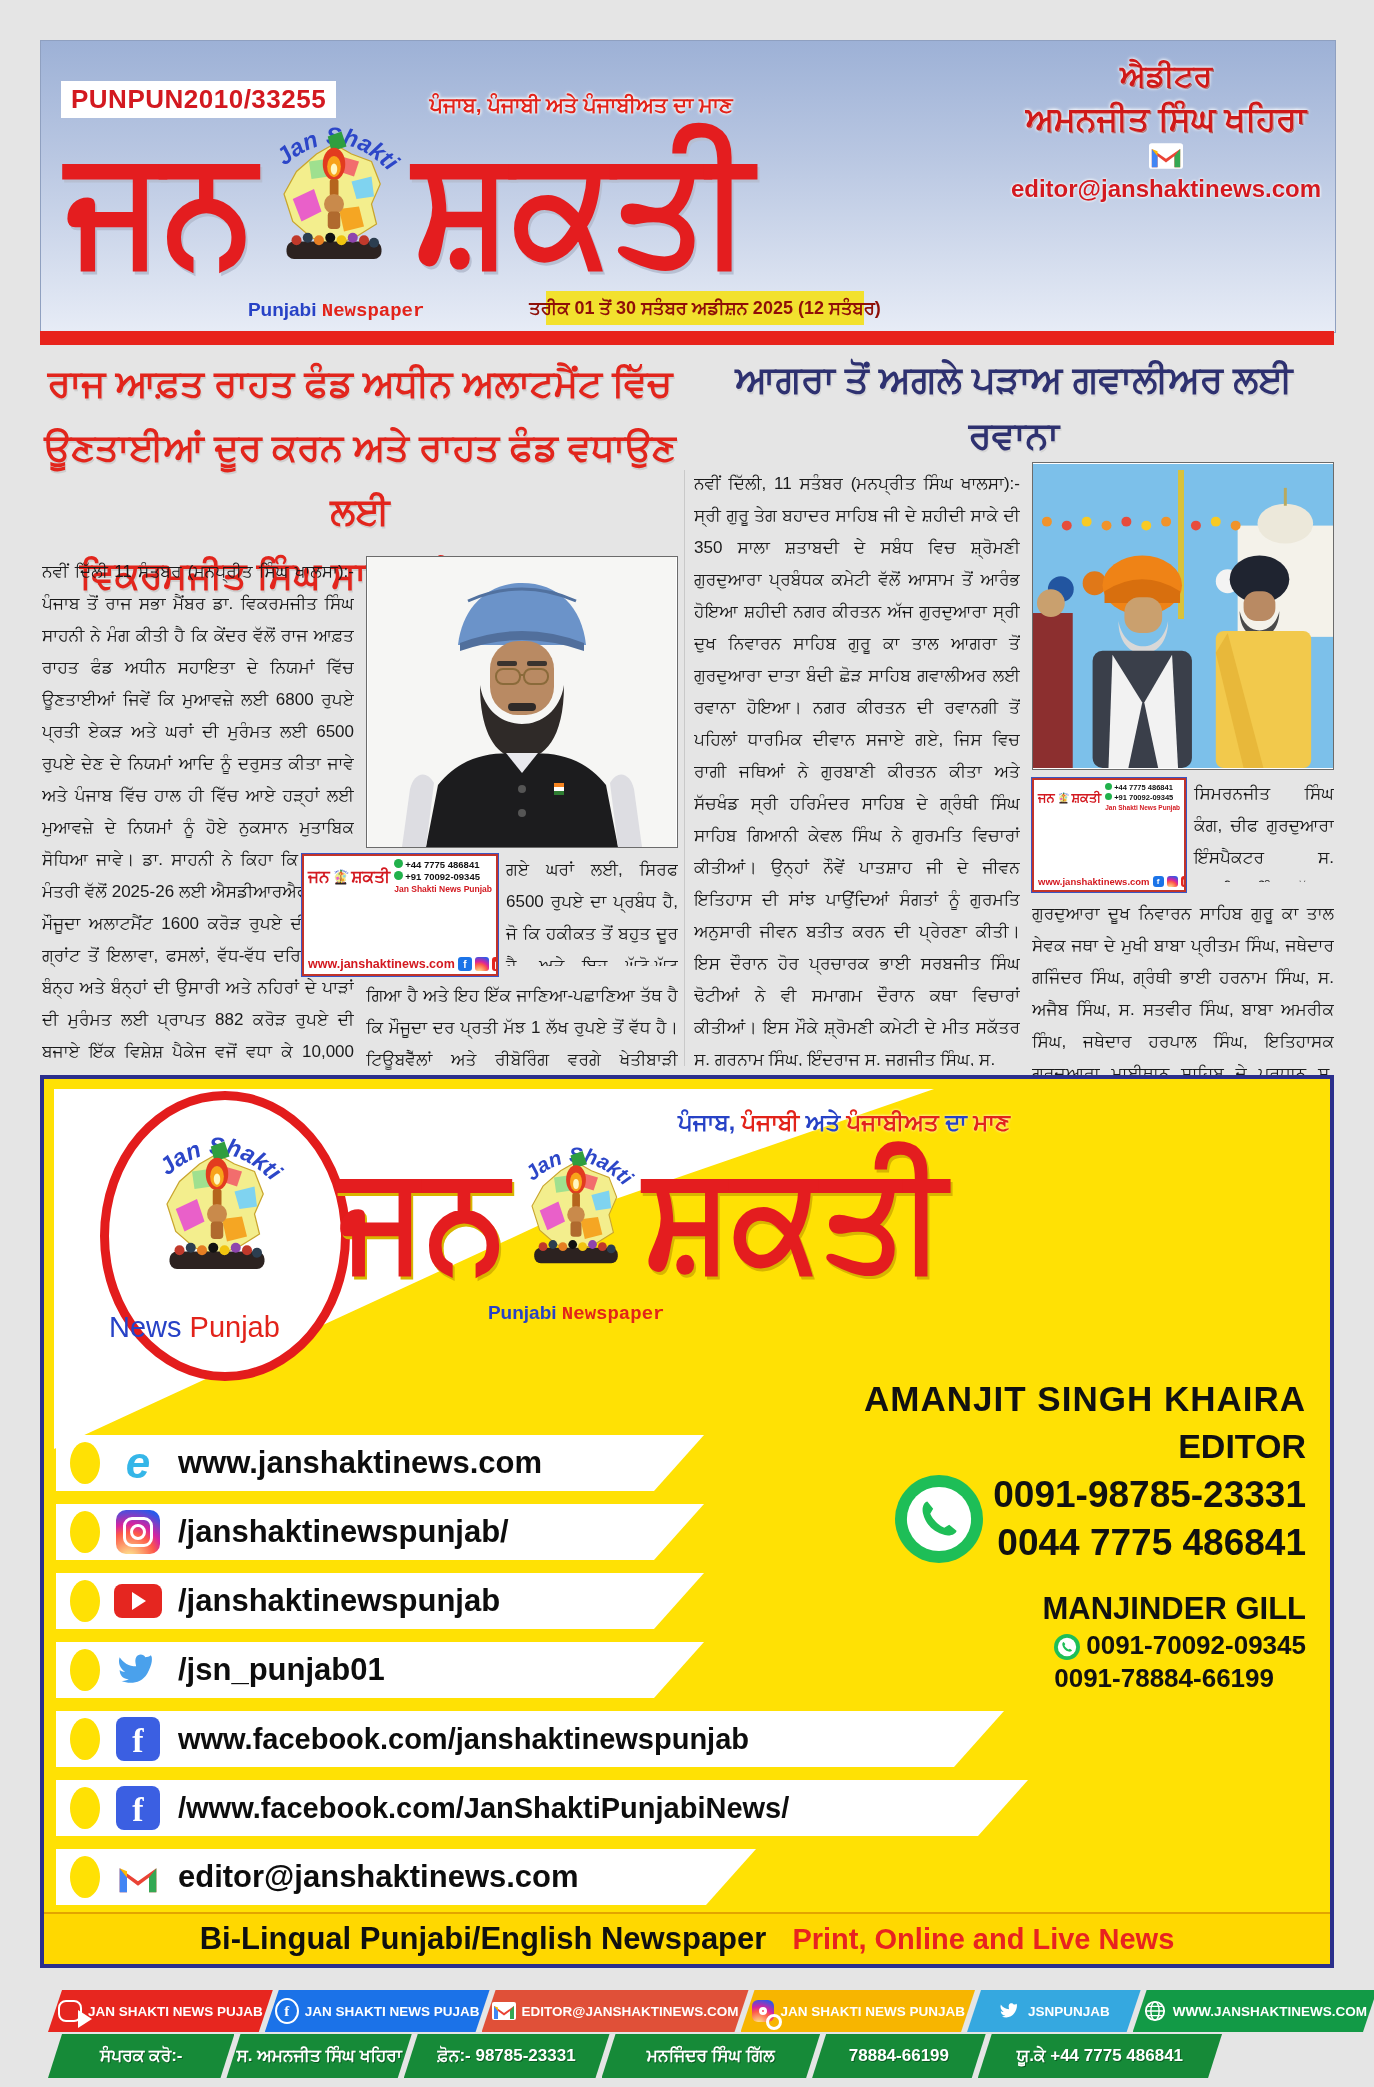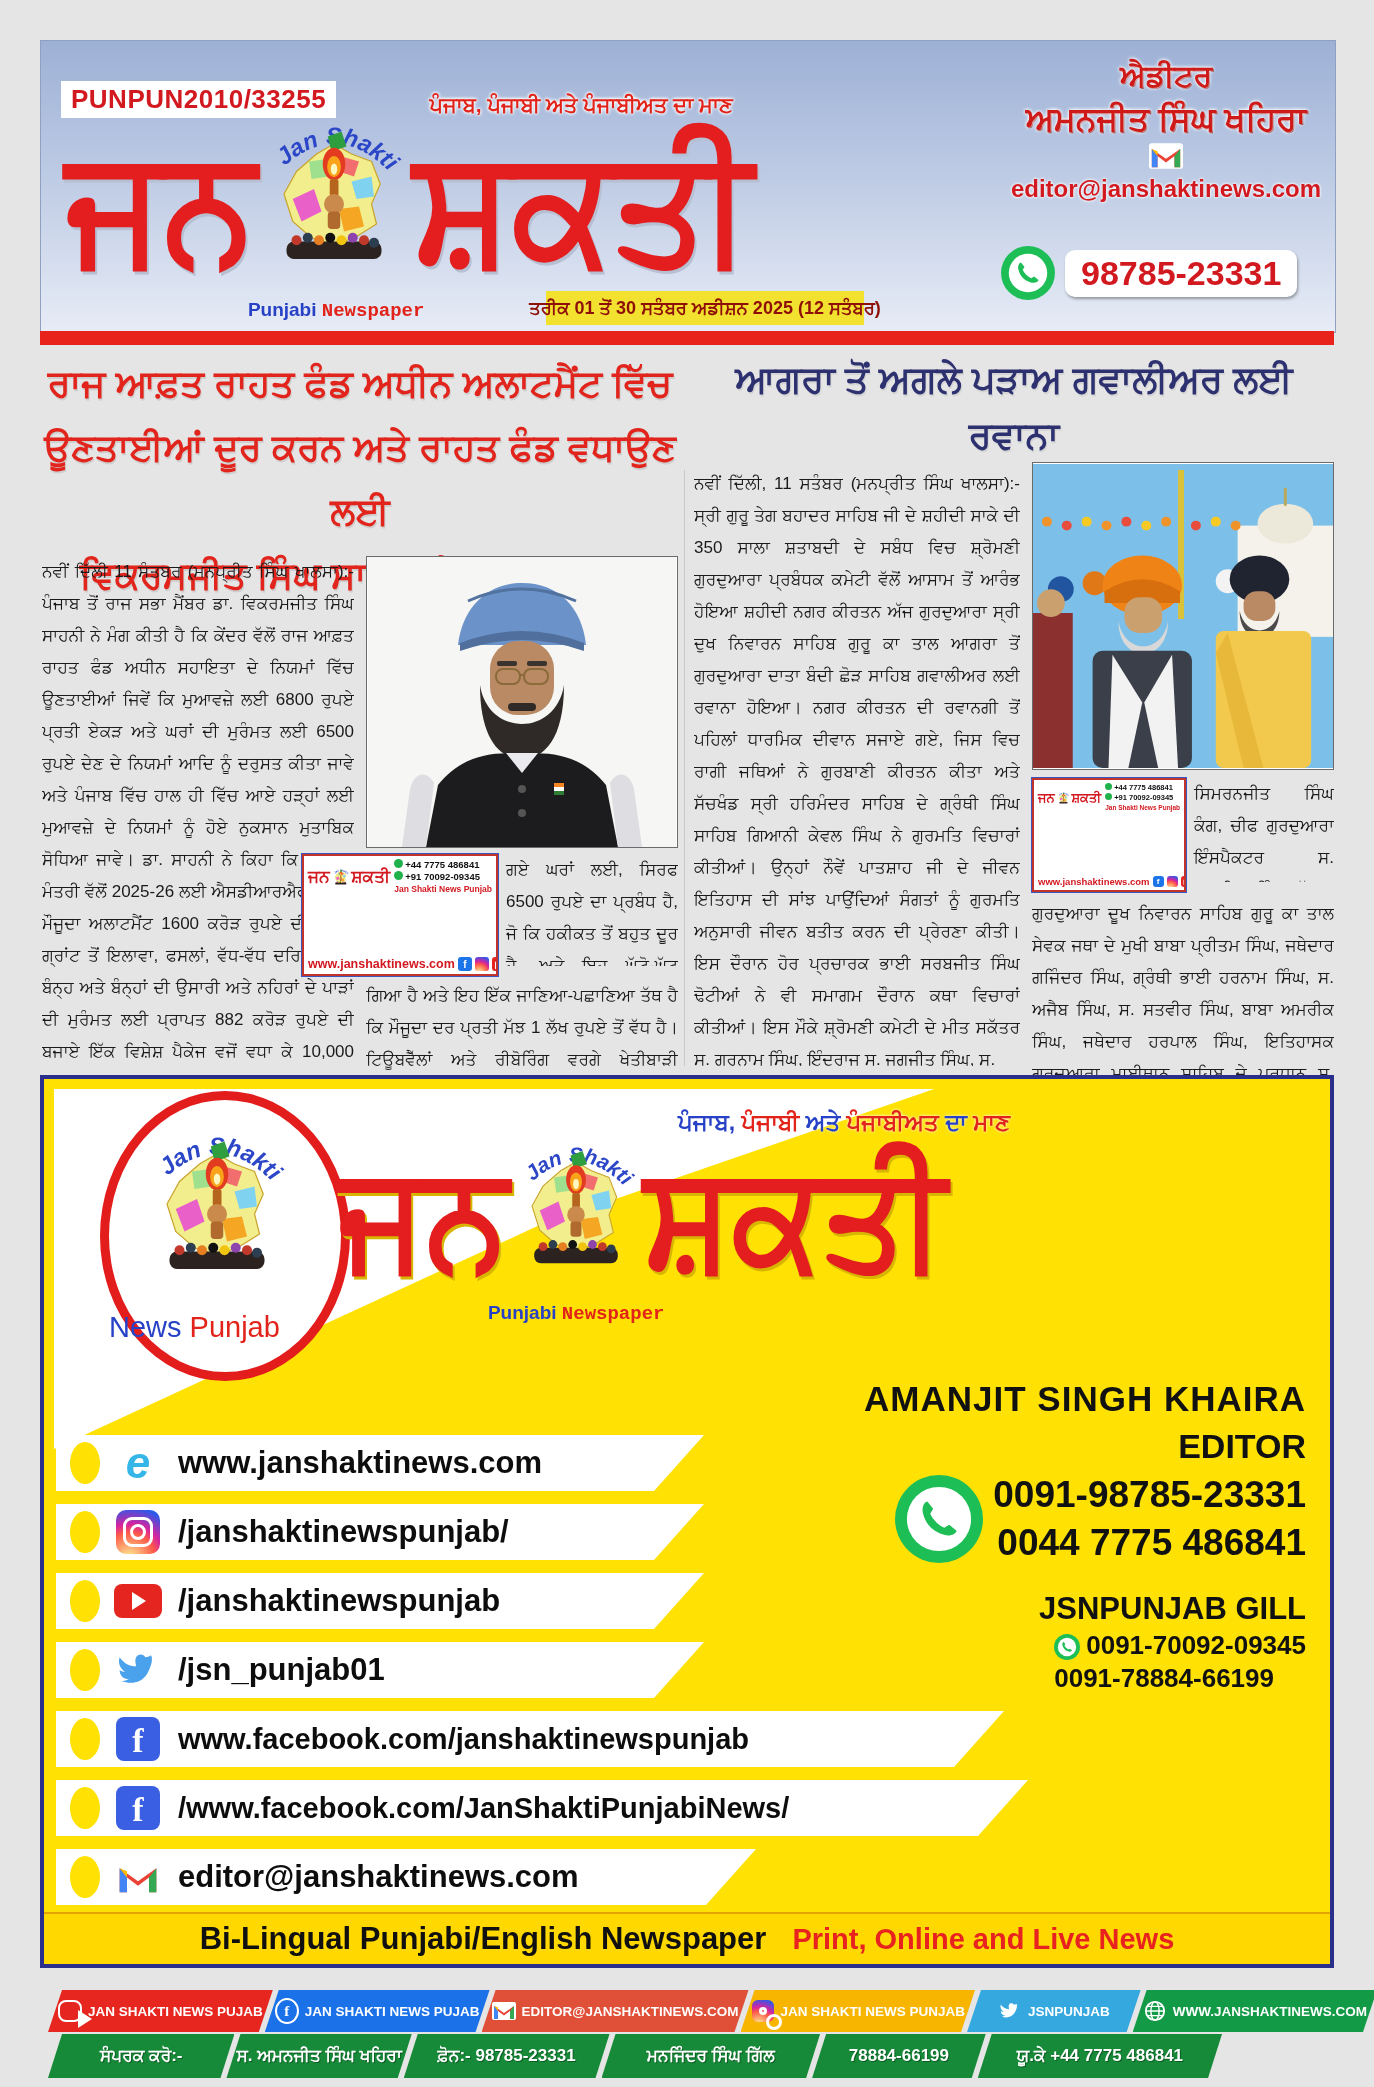--- a/index.html
+++ b/index.html
@@ -214,28 +214,20 @@
       <div class="lab">ਐਡੀਟਰ</div>
       <div class="nam">ਅਮਨਜੀਤ ਸਿੰਘ ਖਹਿਰਾ</div>
       <div style="margin-top:4px">
         <svg width="34" height="26">
             <use href="#gmailM"></use>
           </svg>
       </div>
       <div class="eml">editor@janshaktinews.com</div>
     </div>
 
-    <div class="abs head-phone">
-      <span class="ic-wa" style="width:54px;height:54px">
-        <svg width="42" height="42">
-            <use href="#waphone"></use>
-          </svg>
-      </span>
-      <span class="phone-box">98785-23331</span>
-    </div>
 
     <div class="abs date-strip">ਤਰੀਕ 01 ਤੋਂ 30 ਸਤੰਬਰ ਅਡੀਸ਼ਨ 2025 (12 ਸਤੰਬਰ)</div>
   </div>
   <div class="abs red-bar"></div>
 
   <div class="abs headline-left">
     <div>ਰਾਜ ਆਫ਼ਤ ਰਾਹਤ ਫੰਡ ਅਧੀਨ ਅਲਾਟਮੈਂਟ ਵਿੱਚ</div>
     <div>ਊਣਤਾਈਆਂ ਦੂਰ ਕਰਨ ਅਤੇ ਰਾਹਤ ਫੰਡ ਵਧਾਉਣ ਲਈ</div>
     <div>ਵਿਕਰਮਜੀਤ ਸਿੰਘ ਸਾਹਨੀ ਨੇ ਕੀਤੀ ਅਪੀਲ</div>
   </div>
@@ -419,21 +411,21 @@
         <svg width="70" height="70">
             <use href="#waphone"></use>
           </svg>
       </span>
       <span class="ban-ph-col">
         <div>0091-98785-23331</div>
         <div>0044 7775 486841</div>
       </span>
     </div>
 
-    <div class="ban-name2">JSNPUNJAB GILL</div>
+    <div class="ban-name2">MANJINDER GILL</div>
     <div class="ban-ph2">
       <div><span class="ic-wa" style="display:inline-flex;width:26px;height:26px;vertical-align:middle;margin-right:6px">
             <svg width="20" height="20">
               <use href="#waphone"></use>
             </svg>
           </span><span>0091-70092-09345</span></div>
       <div>0091-78884-66199</div>
     </div>
 
     <div class="soc-row" style="top:356px;width:648px">

